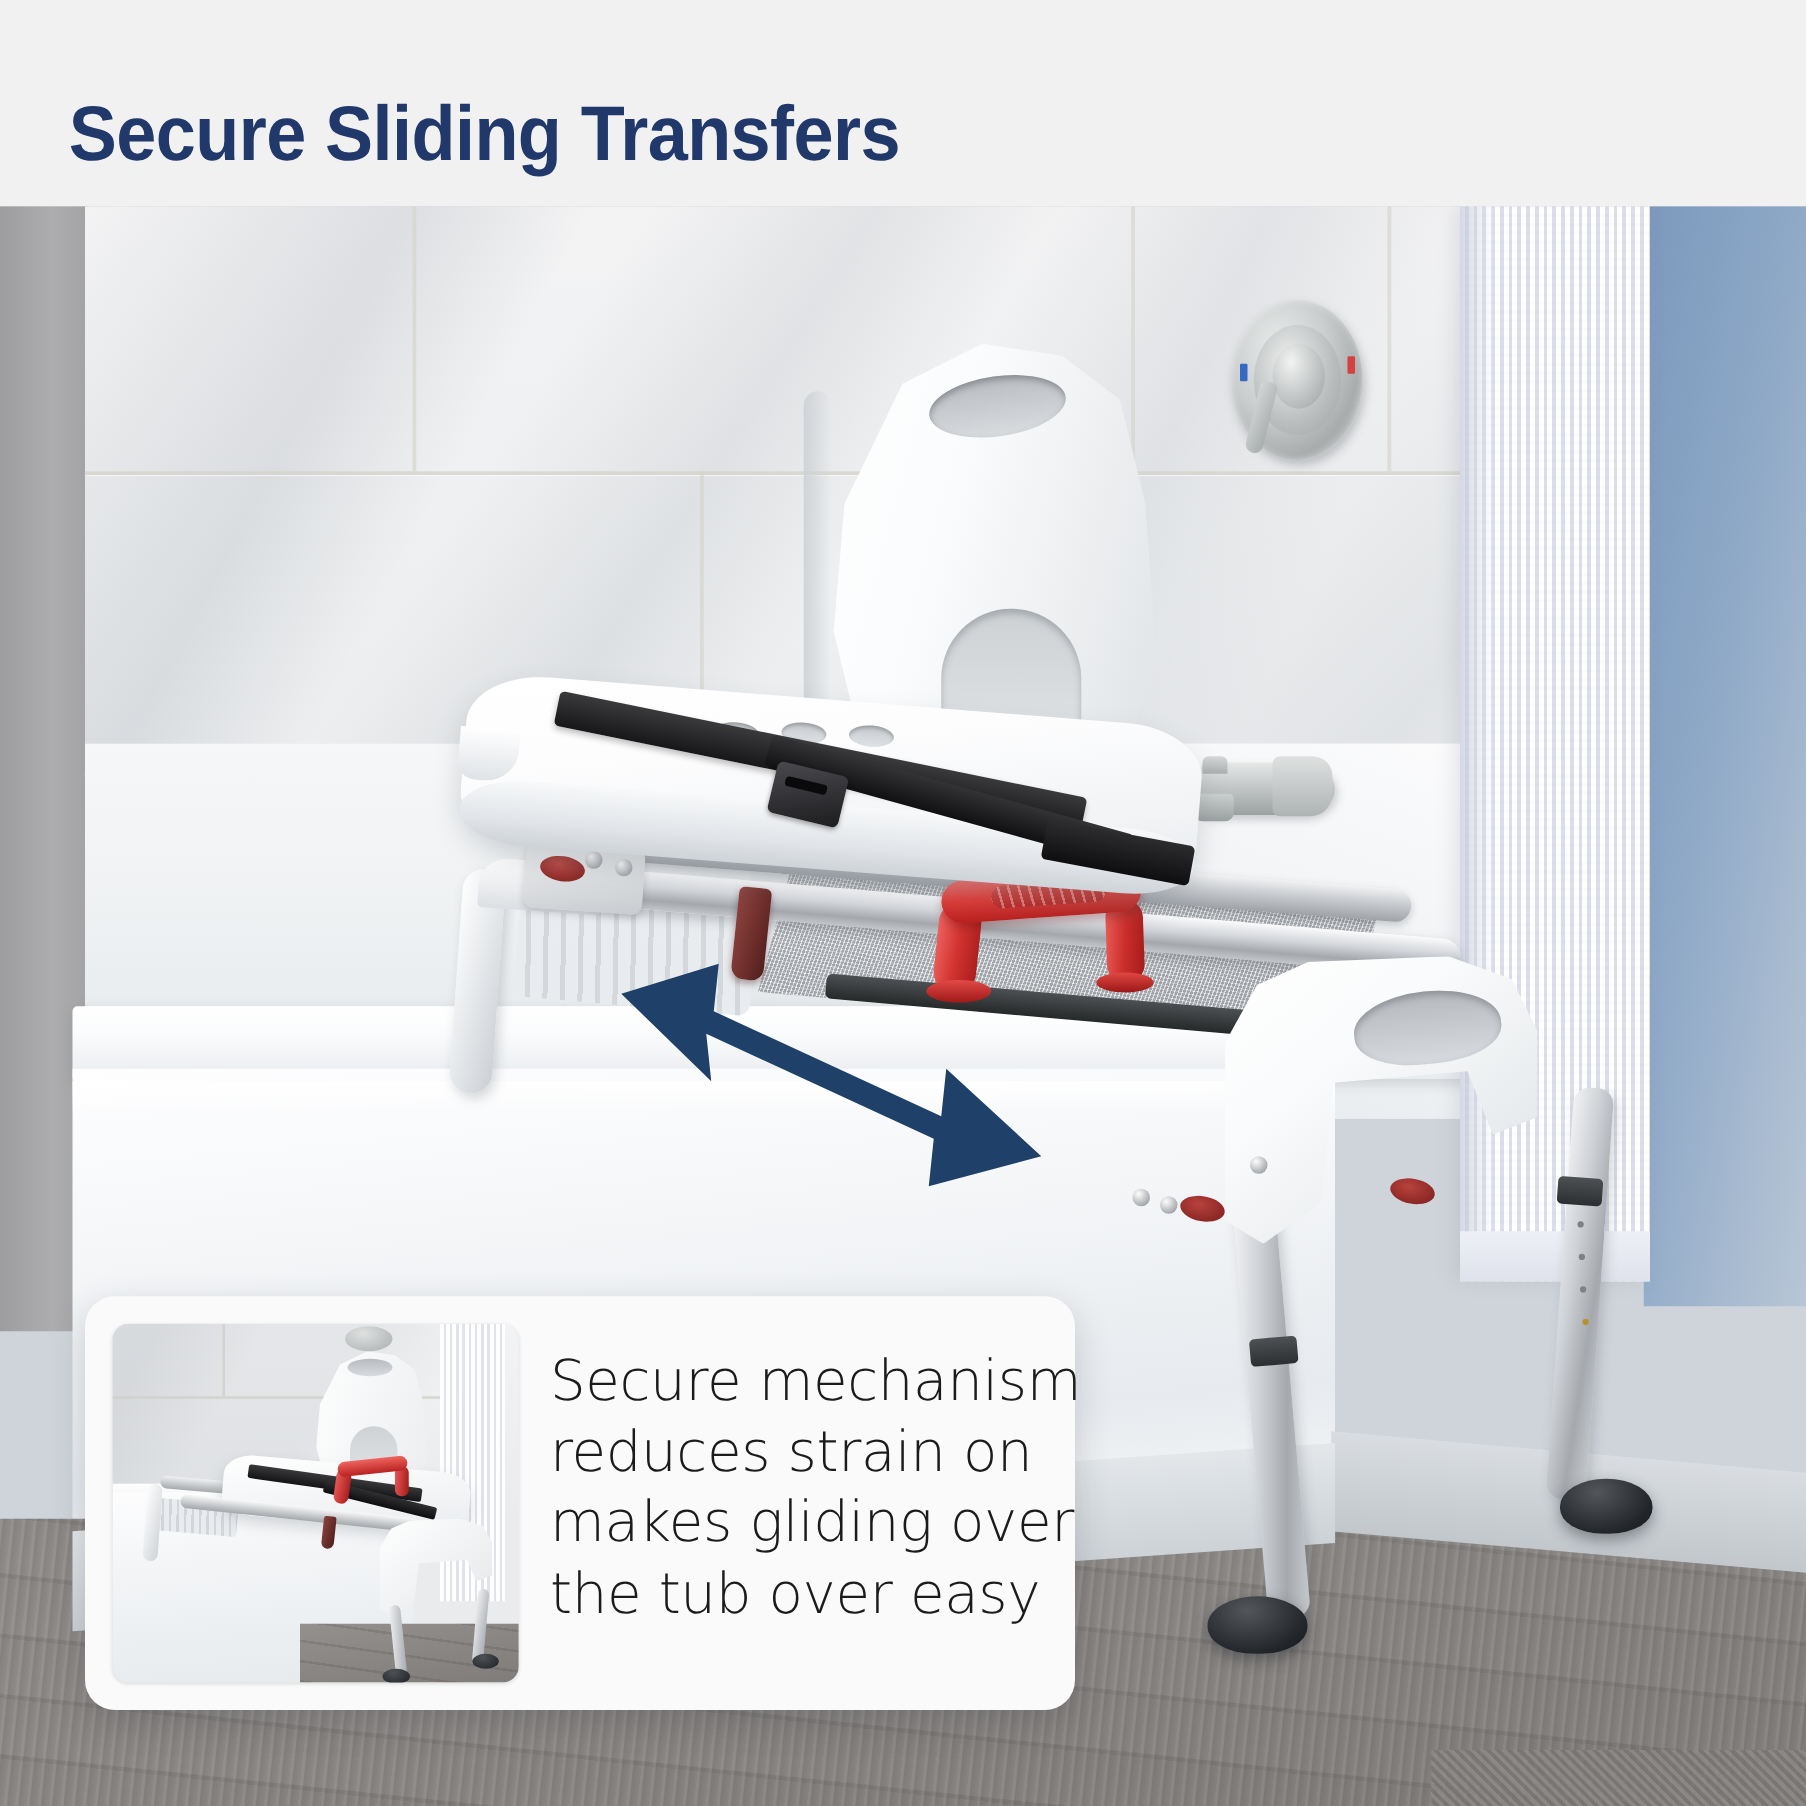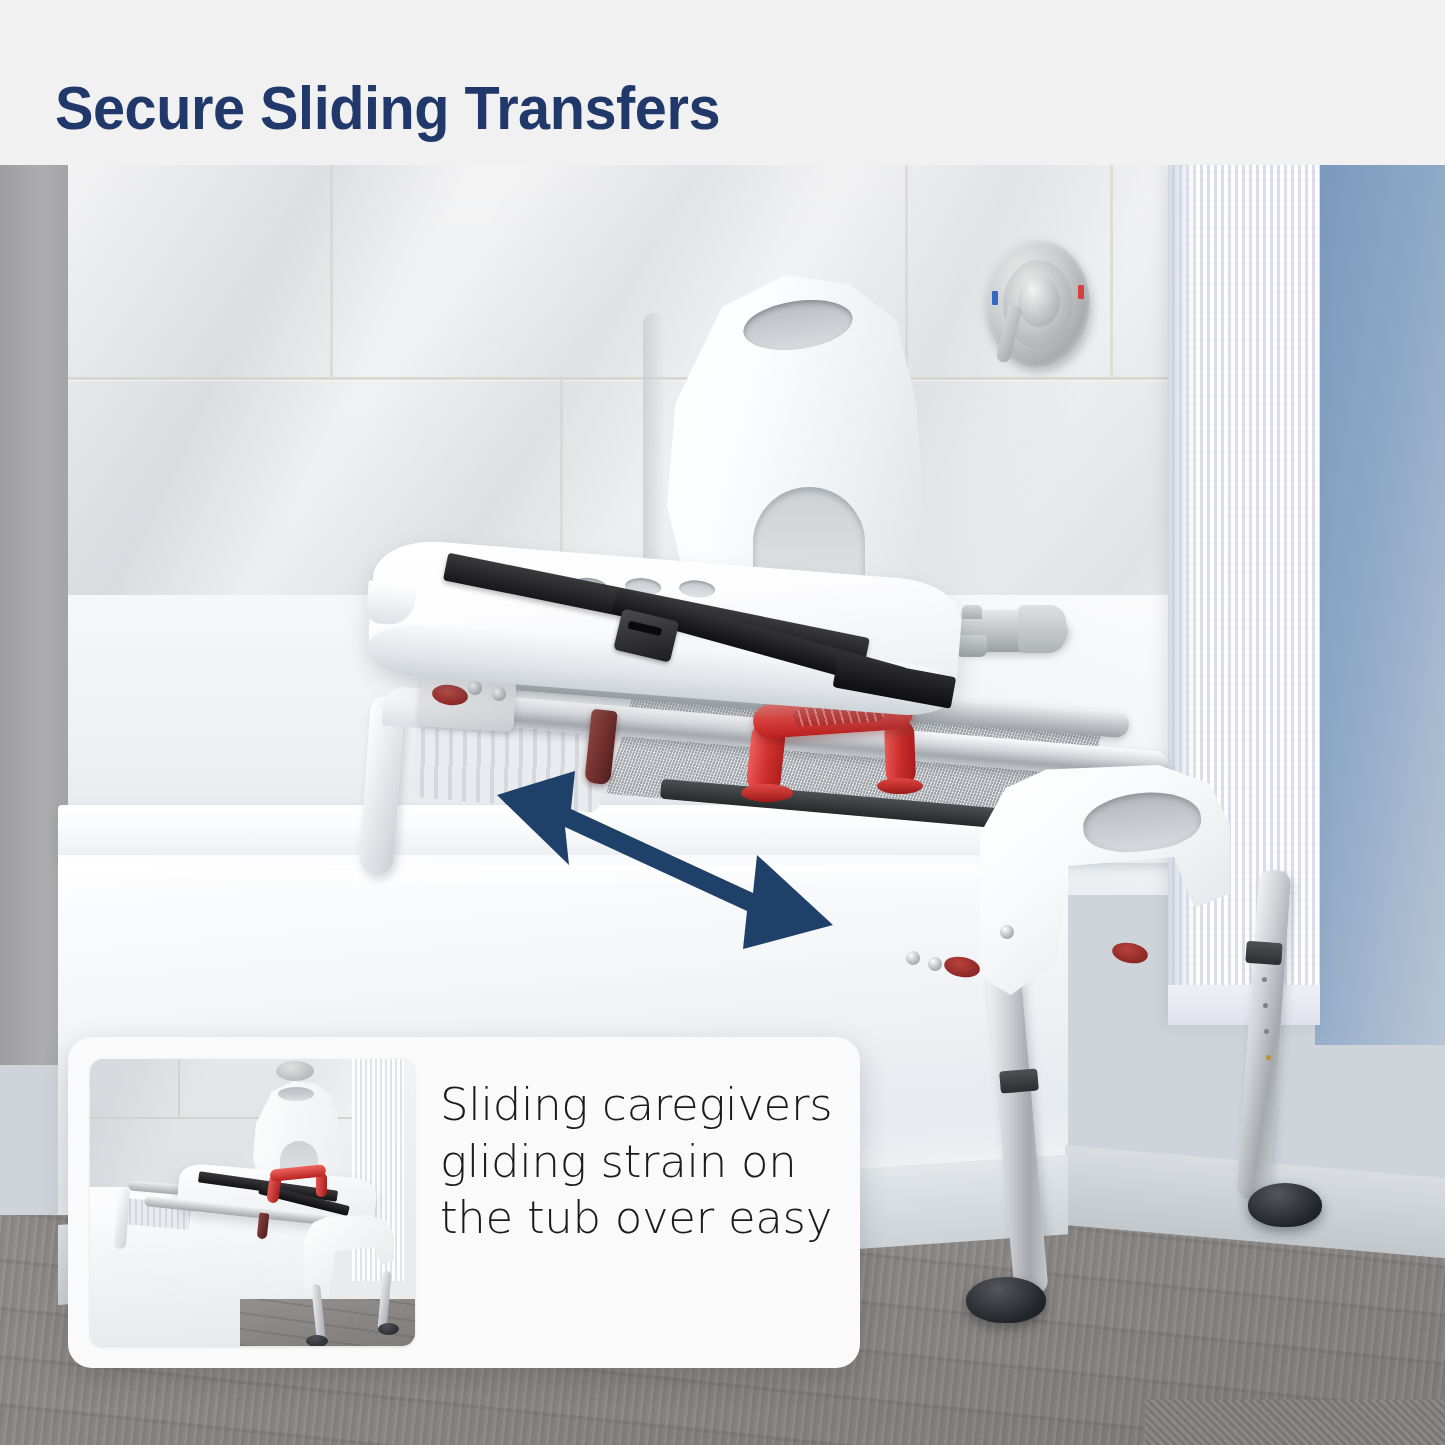--- a/index.html
+++ b/index.html
@@ -648,20 +648,21 @@
       <div class="t-rail2"></div>
       <div class="t-lever"></div>
       <div class="t-yoke"></div>
       <div class="t-leg" style="left:224px; top:225px; width:9px; height:58px; transform:rotate(-6deg);"></div>
       <div class="t-foot" style="left:216px; top:276px; width:22px; height:12px;"></div>
       <div class="t-leg" style="left:290px; top:212px; width:9px; height:60px; transform:rotate(5deg);"></div>
       <div class="t-foot" style="left:288px; top:264px; width:21px; height:12px;"></div>
     </div>
 
     <div class="caption">
-      <span>Sliding caregivers</span>
-      <span>gliding strain on</span>
+      <span>Secure mechanism</span>
+      <span>reduces strain on</span>
+      <span>makes gliding over</span>
       <span>the tub over easy</span>
     </div>
 
   </div>
 
 </div>
 
 </body></html>

